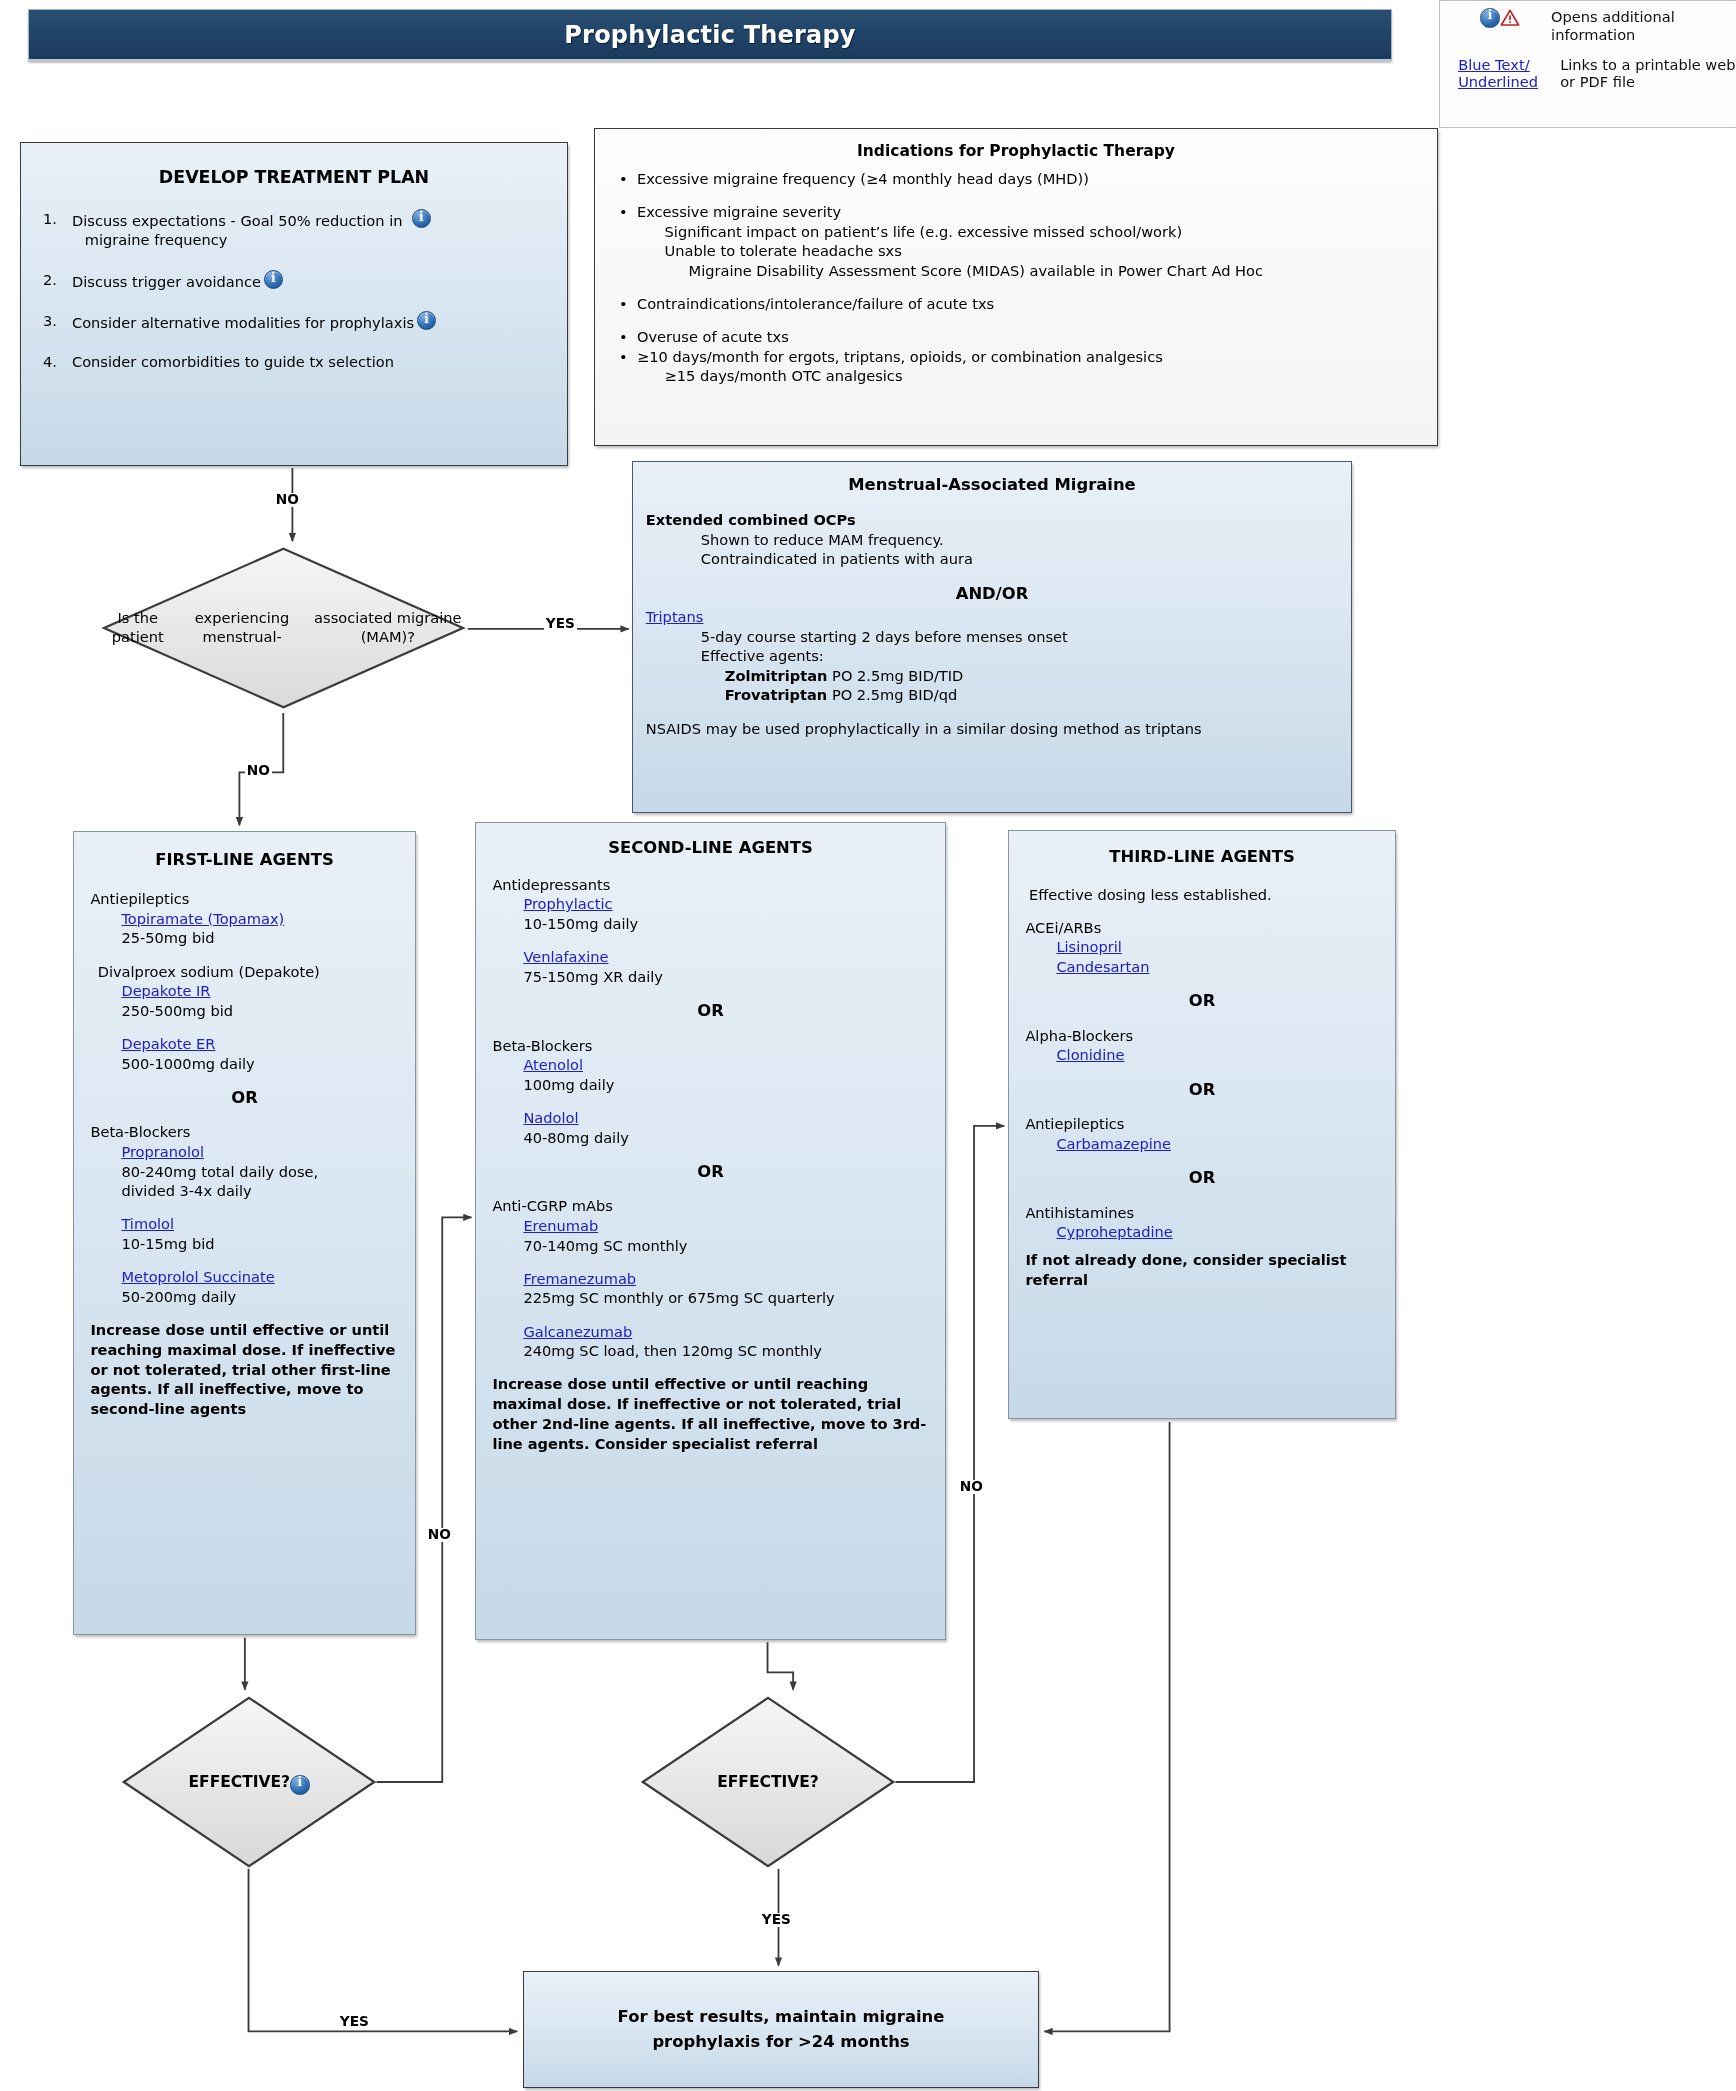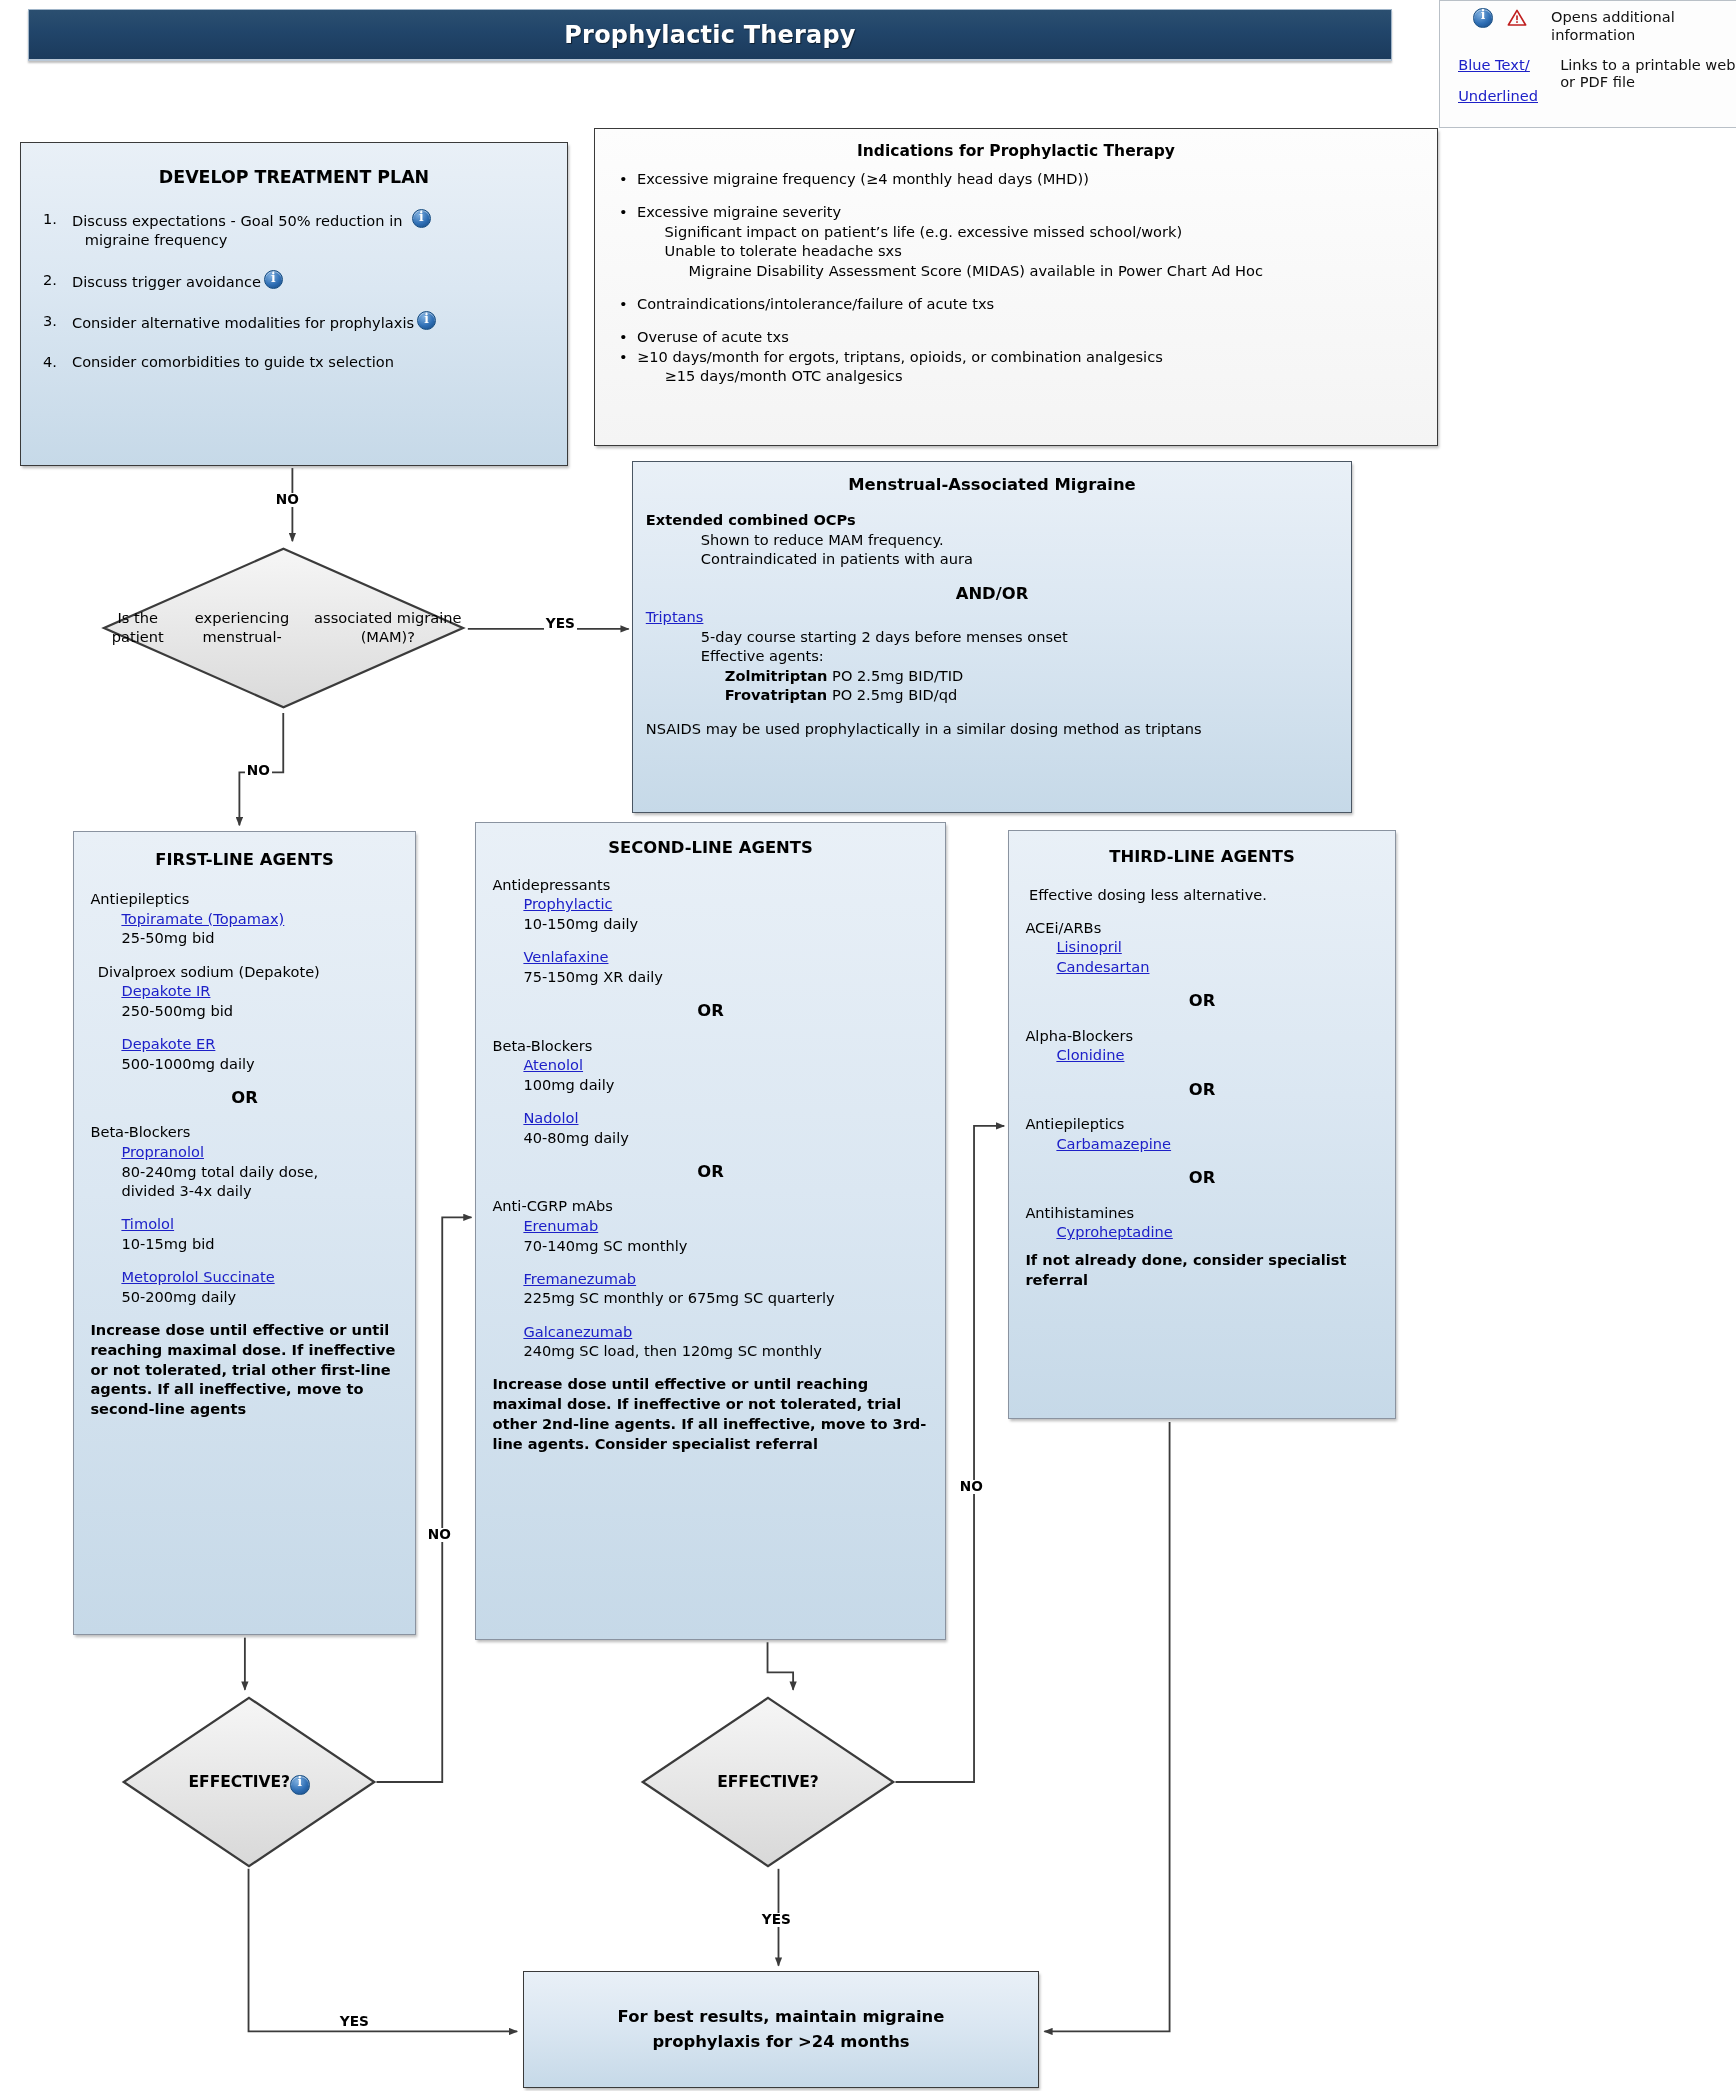--- a/index.html
+++ b/index.html
@@ -25,21 +25,21 @@
   }
 
   
   #legend{
     left:1403px;top:0px;width:334px;height:128px;
     border:0.9px solid #b9c0c7;background:#fdfdfd;
     padding:7.3px 9.1px 7.3px 9.1px;
     margin-left:36px;
   }
   .legend-row{display:flex;align-items:flex-start;margin-bottom:12.8px;}
-  .legend-key{width:102px;flex:0 0 102px;display:flex;align-items:center;justify-content:center;gap:14px;text-decoration:underline;}
+  .legend-key{width:102px;flex:0 0 102px;display:flex;align-items:center;justify-content:center;gap:0;text-decoration:underline;}
   .legend-key.left{justify-content:flex-start;padding-left:9.1px;flex-direction:column;align-items:flex-start;}
   .legend-val{font-size:14.6px;line-height:1.18;color:#111;}
   .lnk{color:#1d20c8;text-decoration:underline;font-size:14.6px;line-height:1.18;}
 
   
   .ico-info{
     display:inline-block;width:17.4px;height:17.4px;border-radius:50%;
     background:radial-gradient(circle at 35% 28%,#7fb0e0 0%,#2f6fb5 55%,#13457f 100%);
     border:0.9px solid #124a80;position:relative;vertical-align:-2.7px;
     box-shadow:inset 0 0.9px 0.9px rgba(255,255,255,.6);
@@ -276,21 +276,21 @@
   <div class="ln ind">225mg SC monthly or 675mg SC quarterly</div>
   <div class="sp"></div>
   <div class="ln ind"><span class="lnk">Galcanezumab</span></div>
   <div class="ln ind">240mg SC load, then 120mg SC monthly</div>
   <div class="sp"></div>
   <div class="ln b" style="line-height:1.36;">Increase dose until effective or until reaching maximal dose.  If ineffective or not tolerated, trial other 2nd-line agents. If all ineffective, move to 3rd-line agents. Consider specialist referral</div>
 </div>
 
 <div class="abs box" style="left:1008px;top:830px;width:388px;height:589px;border:0.9px solid #8a93a0;padding:16.4px 16.4px;">
   <h3 style="font-size:16.4px;margin-bottom:18.3px;">THIRD-LINE AGENTS</h3>
-  <div class="ln" style="padding-left:3.7px;">Effective dosing less alternative.</div>
+  <div class="ln" style="padding-left:3.7px;">Effective dosing less established.</div>
   <div class="sp"></div>
   <div class="ln">ACEi/ARBs</div>
   <div class="ln ind"><span class="lnk">Lisinopril</span></div>
   <div class="ln ind"><span class="lnk">Candesartan</span></div>
   <div class="sp"></div>
   <div class="ln b ctr" style="font-size:16.4px;">OR</div>
   <div class="sp"></div>
   <div class="ln">Alpha-Blockers</div>
   <div class="ln ind"><span class="lnk">Clonidine</span></div>
   <div class="sp"></div>

